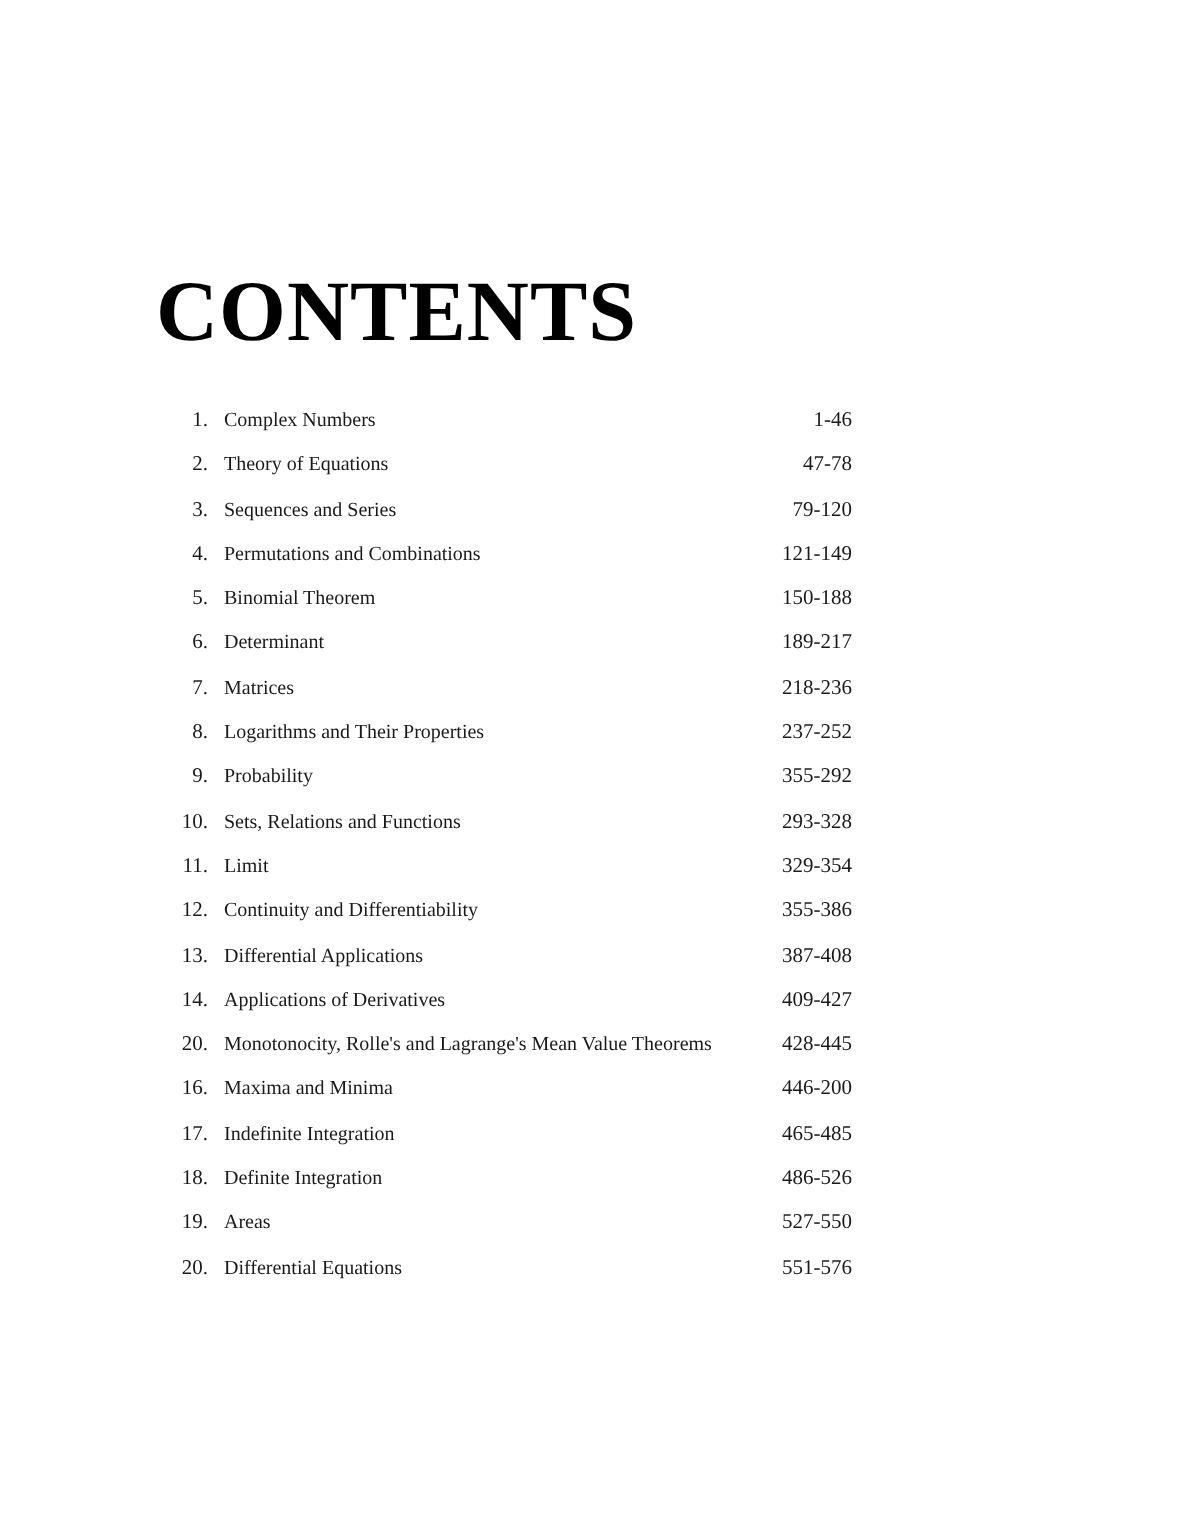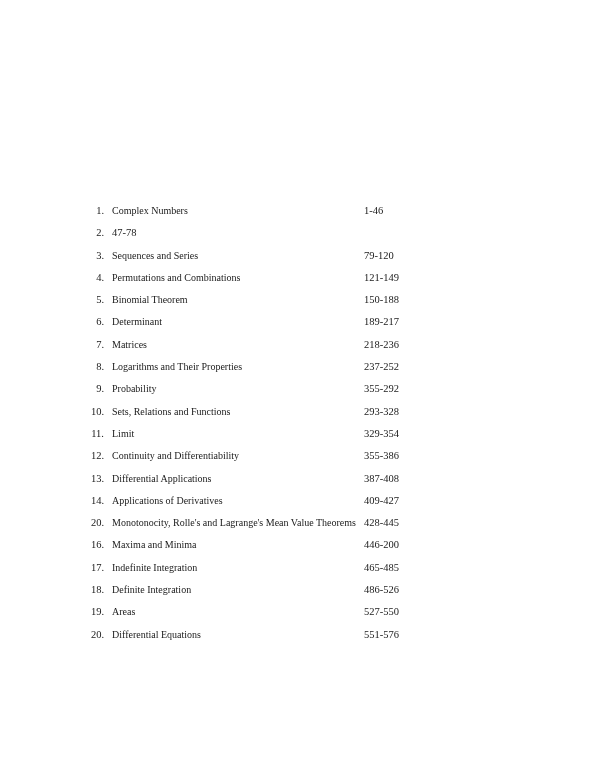--- a/index.html
+++ b/index.html
@@ -56,35 +56,38 @@
   .toc-label {
     flex: 1 1 auto;
     white-space: nowrap;
     overflow: hidden;
     text-overflow: ellipsis;
     font-size: 10px;
   }
   .toc-pages {
     flex: 0 0 auto;
     width: 62px;
+    text-align: right;
     font-size: 10.5px;
   }
 </style>
 </head>
 <body>
 
 <div class="page">
+  <div class="contents-title">CONTENTS</div>
   <div class="toc">
       <div class="toc-row">
         <span class="toc-num">1.</span>
         <span class="toc-label">Complex Numbers</span>
         <span class="toc-pages">1-46</span>
       </div>
       <div class="toc-row">
         <span class="toc-num">2.</span>
+        <span class="toc-label">Theory of Equations</span>
         <span class="toc-pages">47-78</span>
       </div>
       <div class="toc-row">
         <span class="toc-num">3.</span>
         <span class="toc-label">Sequences and Series</span>
         <span class="toc-pages">79-120</span>
       </div>
       <div class="toc-row">
         <span class="toc-num">4.</span>
         <span class="toc-label">Permutations and Combinations</span>

